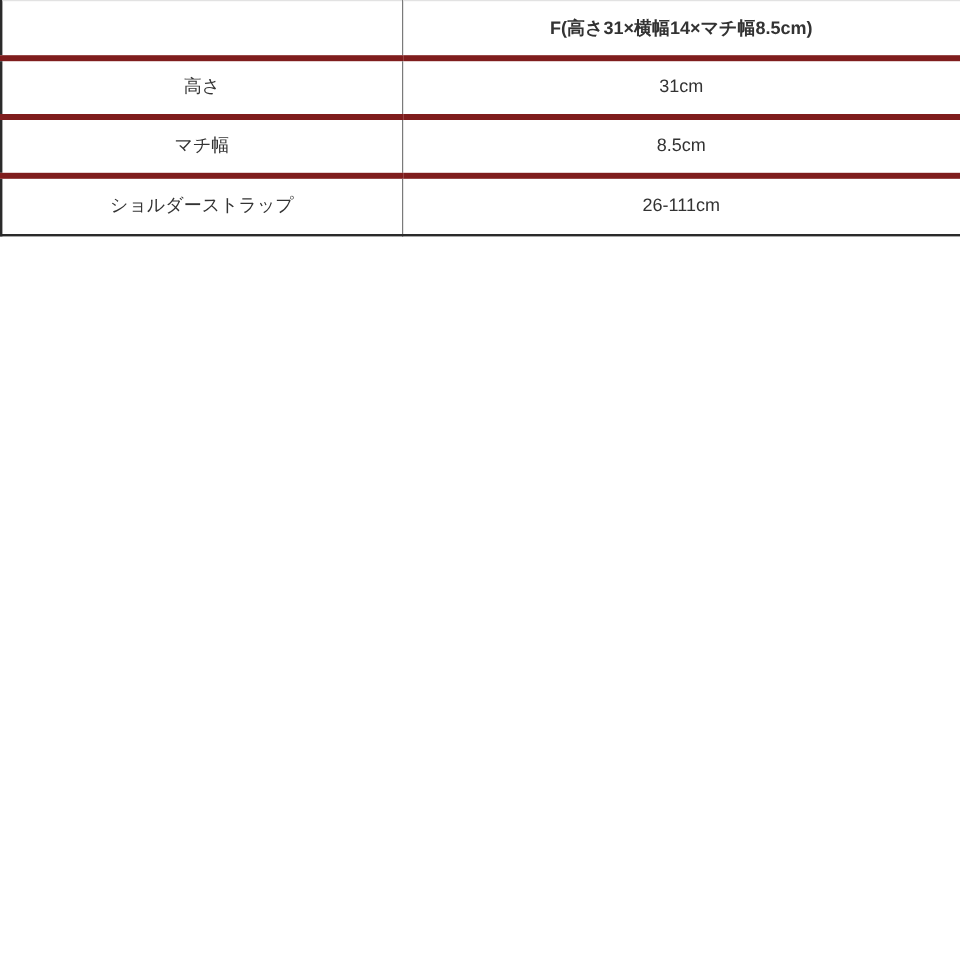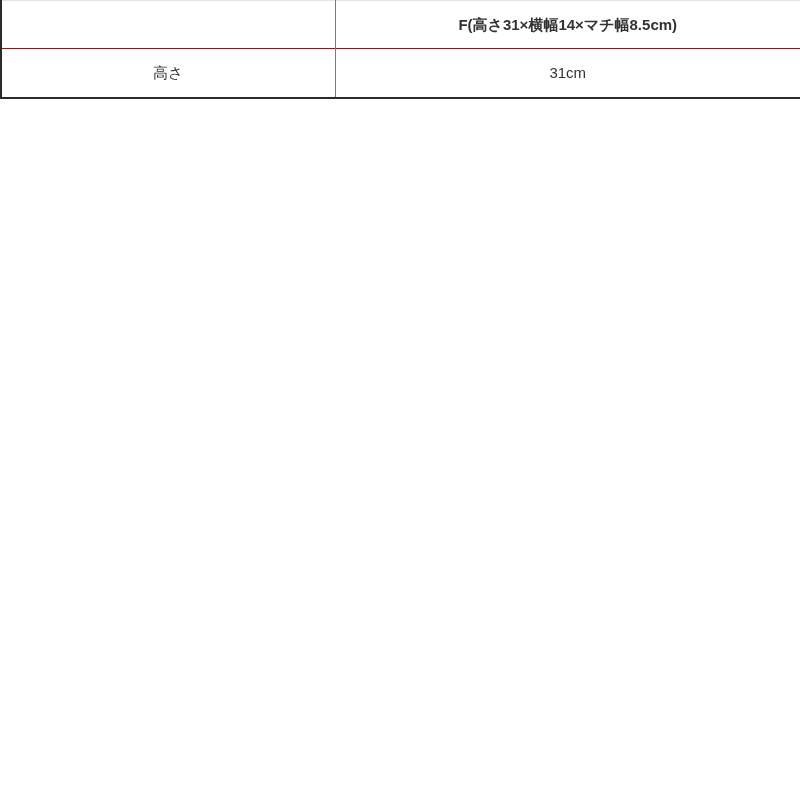--- a/index.html
+++ b/index.html
@@ -35,21 +35,21 @@
   table.spec-table th,
   table.spec-table td {
     text-align: center;
     vertical-align: middle;
     font-size: 15px;
     line-height: 1.2;
     color: #333333;
     background: #ffffff;
     padding: 0;
     height: 48px;
-    border-top: 1px solid #7f1d1d;
+    border-top: 5px solid #7f1d1d;
     box-sizing: border-box;
   }
   table.spec-table thead th {
     border-top: none;
     font-weight: bold;
   }
   table.spec-table tbody td,
   table.spec-table tbody th {
     font-weight: normal;
     height: 49px;
@@ -72,15 +72,23 @@
       <tr>
         <th class="label-cell"></th>
         <th class="value-cell">F(高さ31×横幅14×マチ幅8.5cm)</th>
       </tr>
     </thead>
     <tbody>
       <tr>
         <td class="label-cell">高さ</td>
         <td class="value-cell">31cm</td>
       </tr>
+      <tr>
+        <td class="label-cell">マチ幅</td>
+        <td class="value-cell">8.5cm</td>
+      </tr>
+      <tr>
+        <td class="label-cell">ショルダーストラップ</td>
+        <td class="value-cell">26-111cm</td>
+      </tr>
     </tbody>
   </table>
 </div>
 
 </body></html>

